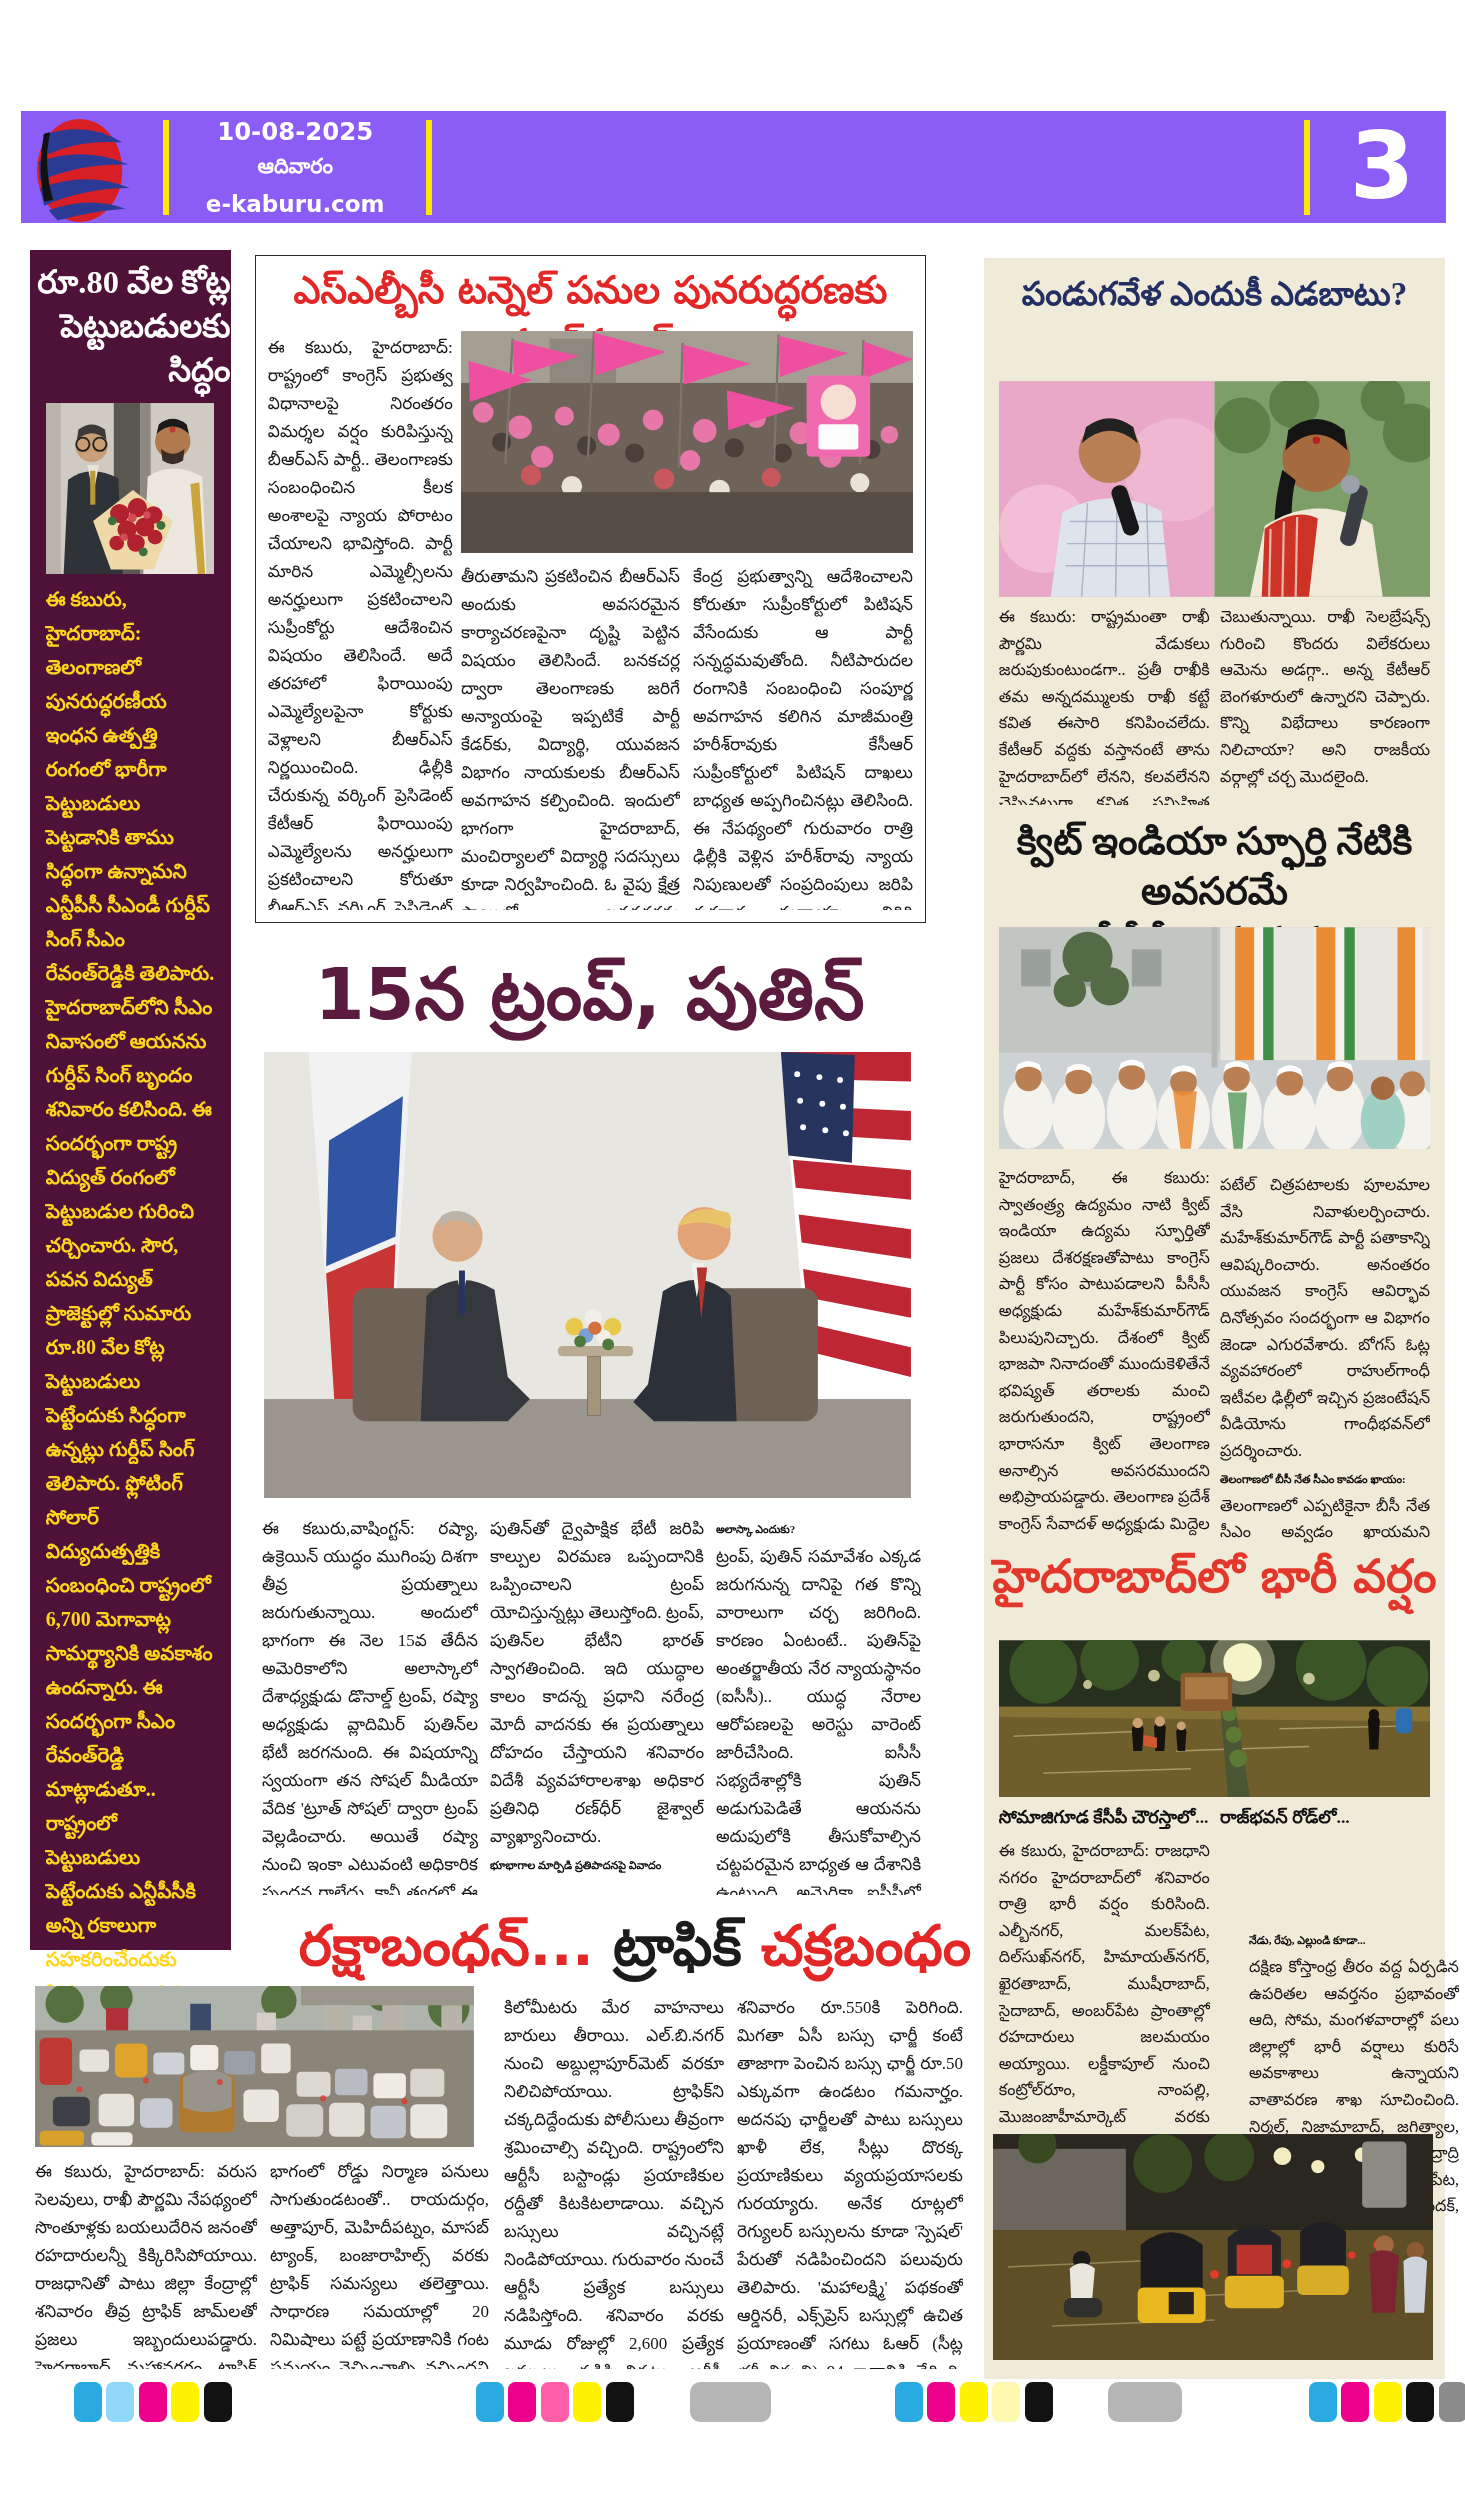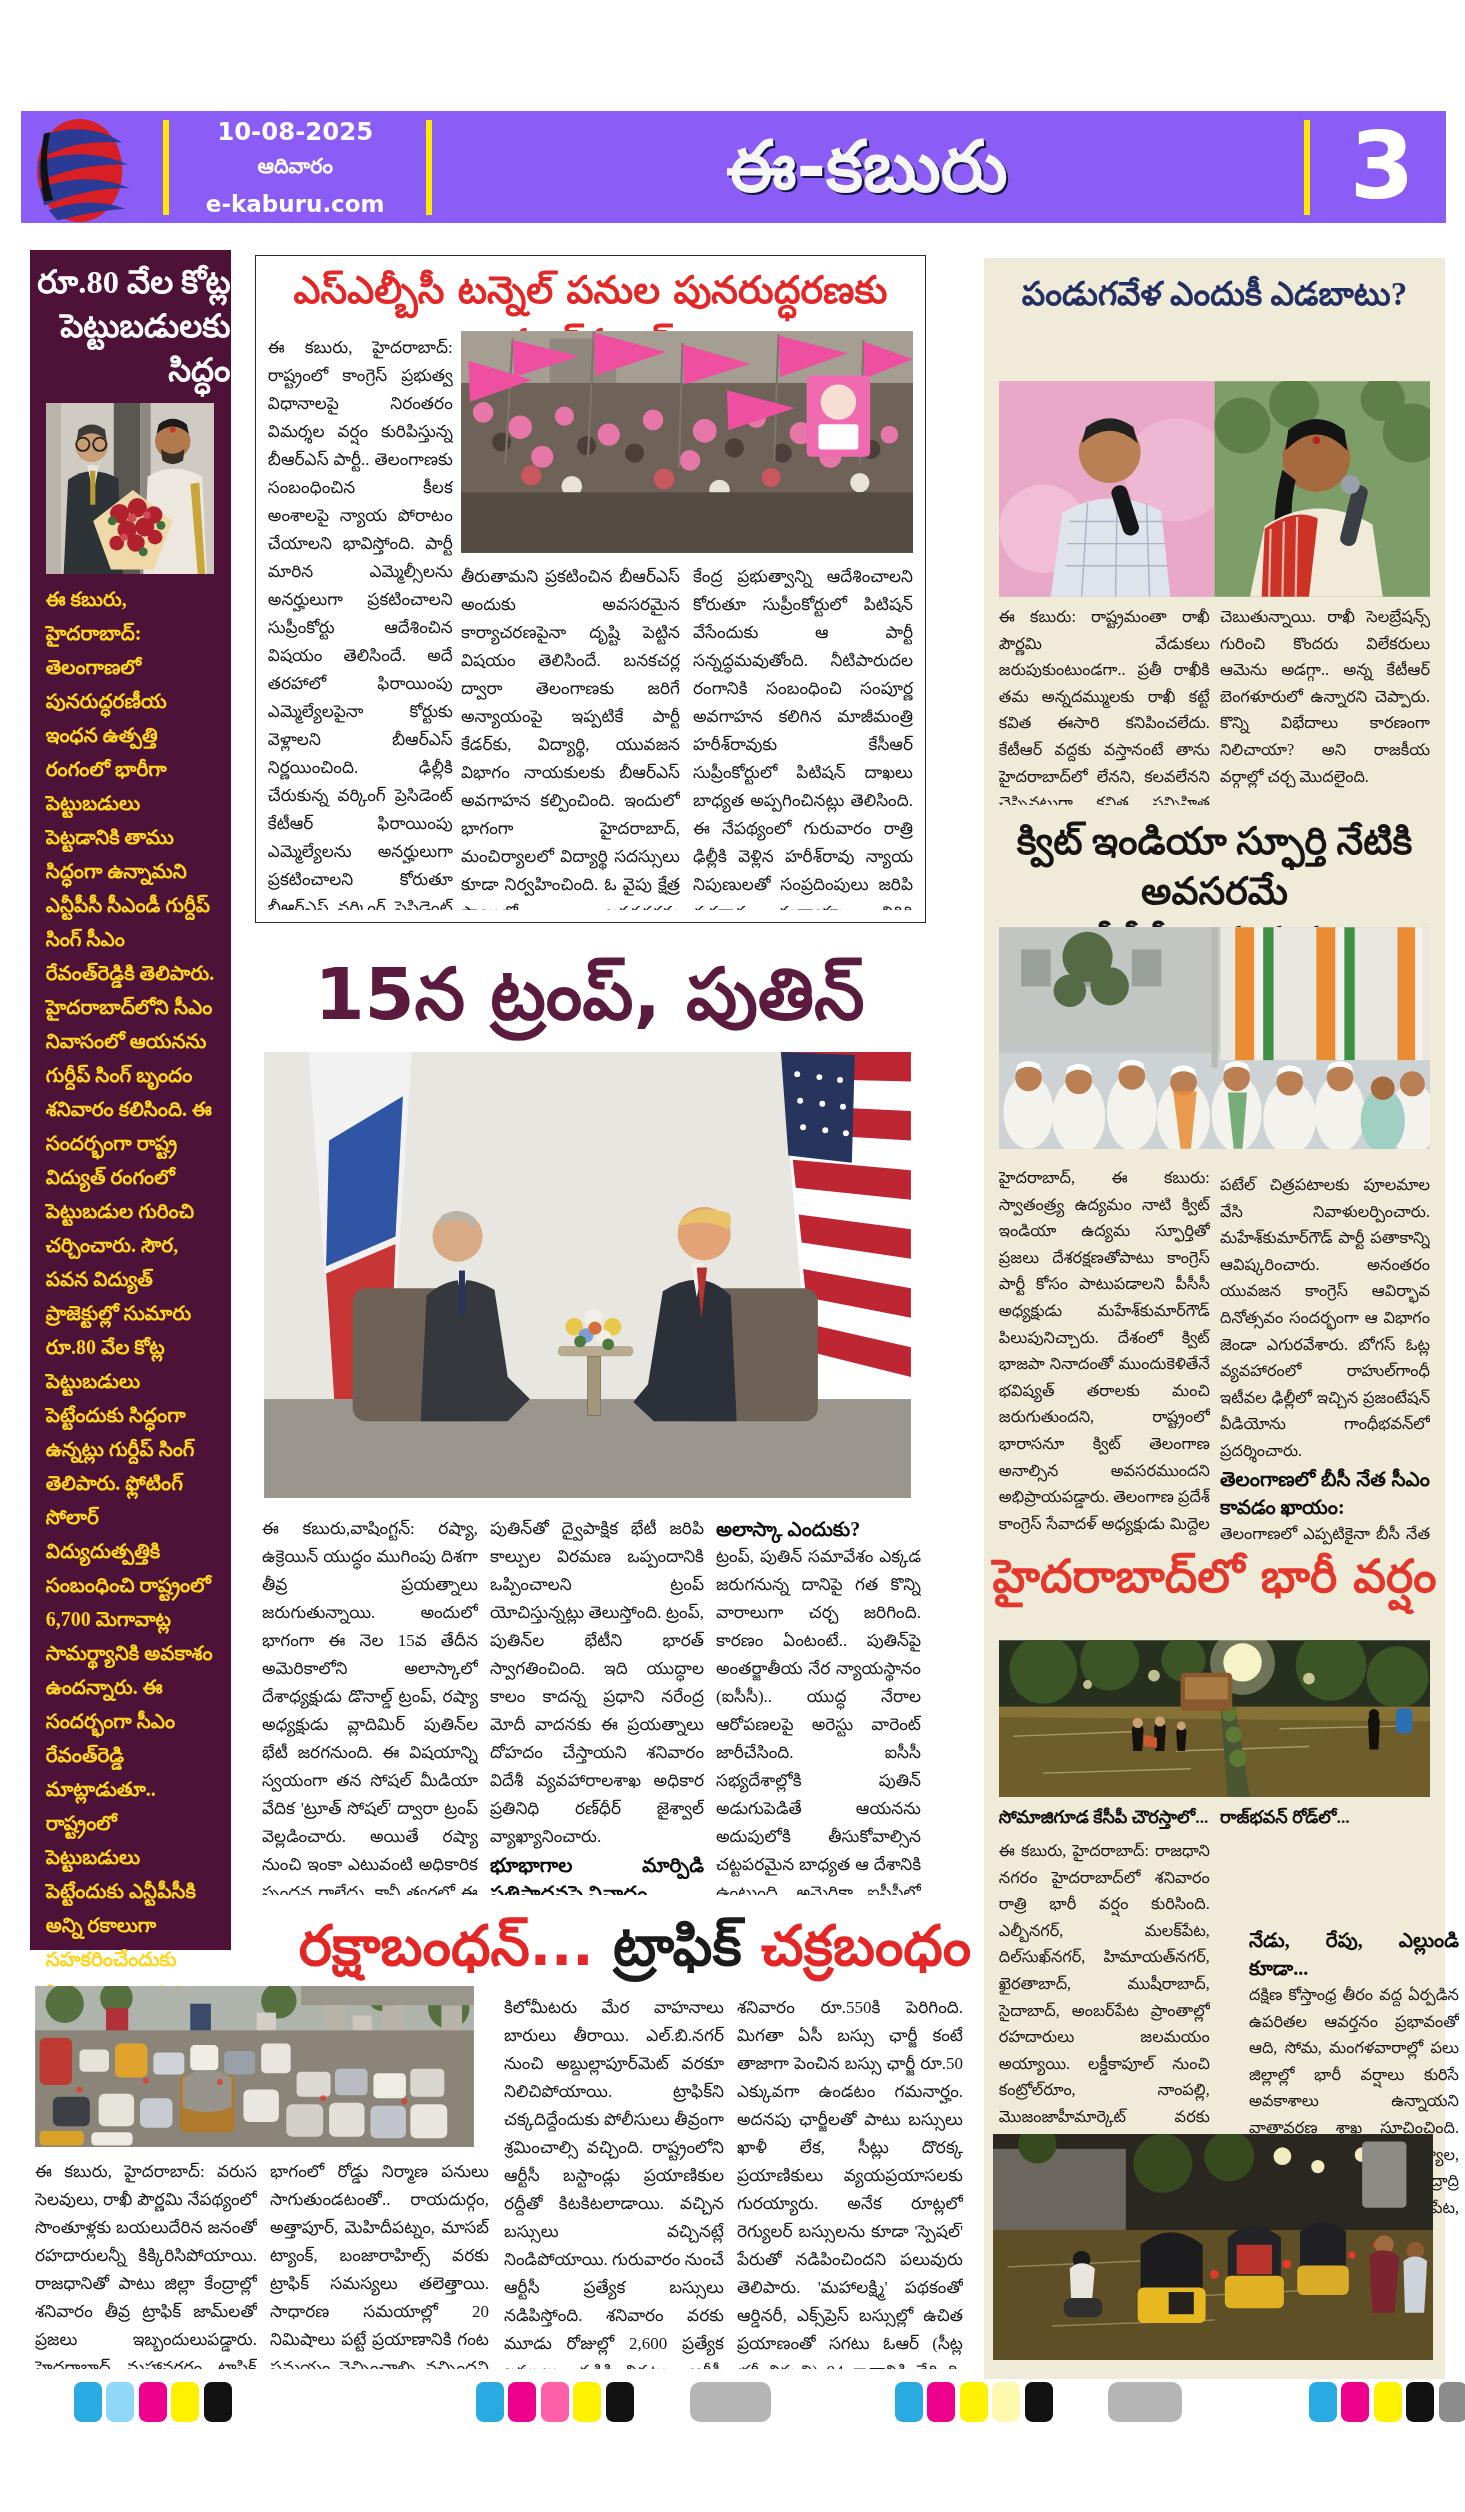--- a/index.html
+++ b/index.html
@@ -20,21 +20,21 @@
             text-shadow:2.2px 2.2px 0 #111642;}
   .pagenum{position:absolute;left:1298px;top:0;width:127px;height:112px;line-height:111px;text-align:center;
            color:#ffffff;font-size:93px;font-weight:bold;font-family:"DejaVu Sans", sans-serif;}
   
   .sidebar{position:absolute;left:29.5px;top:250px;width:201px;height:1700px;background:#4e1137;}
   .sb-title{margin-top:10.3px;text-align:right;color:#ffffff;font-size:32.5px;line-height:44px;font-weight:bold;}
   .sb-photo{display:block;margin:8.9px auto 4.4px auto;}
   .sb-body{padding:4.4px 14.8px 0 16.2px;color:#ffd520;font-size:20px;line-height:34px;font-weight:bold;text-align:left;}
   
   .col{font-size:17px;line-height:28px;text-align:justify;color:#161616;overflow:hidden;}
-  .subhead{font-weight:bold;font-size:20px;line-height:28px;color:#0e0e0e;}
+  .subhead{font-weight:bold;font-size:11px;line-height:28px;color:#0e0e0e;}
   
   .slbc-box{position:absolute;left:255px;top:255px;width:669px;height:666px;border:1.5px solid #2a2a2a;background:#ffffff;}
   .slbc-head{position:absolute;left:0;top:11.8px;width:100%;text-align:center;color:#e32726;
              font-size:38px;font-weight:bold;font-family:"DejaVu Sans", sans-serif;}
   
   .trump-head{position:absolute;left:257px;top:939px;width:665px;height:111px;line-height:111px;text-align:center;
               color:#5a1b3e;font-size:72px;font-weight:bold;font-family:"DejaVu Sans", sans-serif;}
   
   .rpanel{position:absolute;left:984px;top:258px;width:461px;height:2121px;background:#f0ead9;}
   .ktr-head{position:absolute;left:0;top:10.3px;width:100%;text-align:center;color:#232f63;
@@ -72,21 +72,20 @@
         <path d="M30 26 Q20 70 34 118 L22 120 Q12 72 22 28 Z" fill="#111111"></path>
       </svg>
     </div>
     <div class="ybar" style="left:142px;"></div>
     <div class="dateblock">
       <div class="d1">10-08-2025</div>
       <div class="d2">ఆదివారం</div>
       <div class="d3">e-kaburu.com</div>
     </div>
     <div class="ybar" style="left:405px;"></div>
-    <div class="masthead">ఈ-కబురు</div>
     <div class="ybar" style="left:1283px;"></div>
     <div class="pagenum">3</div>
   </div>
 
   <div class="sidebar">
     <div class="sb-title">
       <div>రూ.80 వేల కోట్ల</div>
       <div>పెట్టుబడులకు</div>
       <div>సిద్ధం</div>
     </div>

